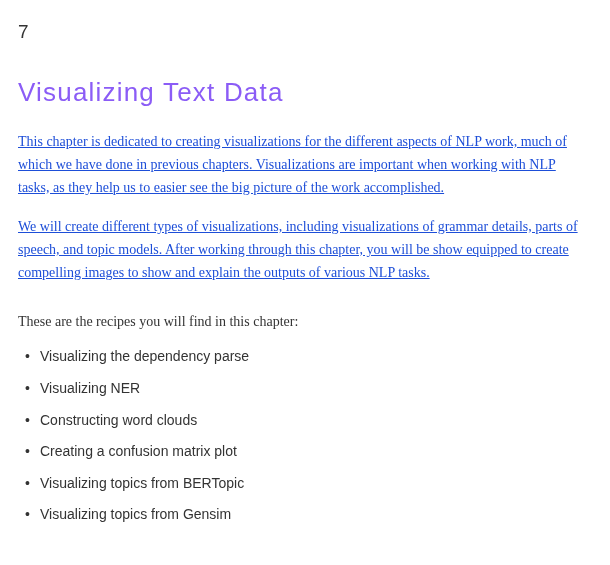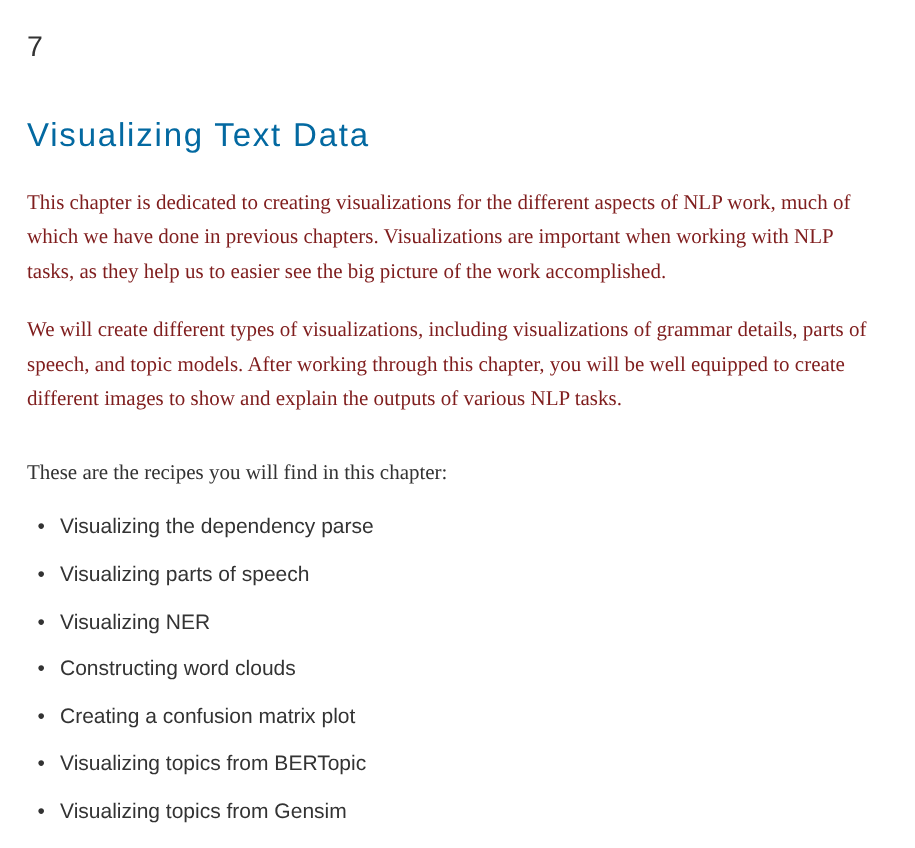--- a/index.html
+++ b/index.html
@@ -17,33 +17,34 @@
       line-height: 1.5;
     }
     .chapter-number {
       font-size: 19px;
       font-family: Arial, Helvetica, sans-serif;
       color: #333;
       margin-bottom: 26px;
       font-weight: 400;
     }
     .chapter-title {
-      font-size: 22px;
+      font-size: 26px;
       font-family: Arial, Helvetica, sans-serif;
-      color: #0369a1;
+      color: #8b5cf6;
       letter-spacing: 1.2px;
       margin-bottom: 18px;
       font-weight: 400;
     }
     .paragraph {
       font-size: 14px;
       font-family: Georgia, 'Times New Roman', serif;
-      color: #7f1d1d;
+      color: #1d4ed8;
       margin-bottom: 16px;
       line-height: 1.65;
+      text-decoration: underline;
     }
     .list-intro {
       font-size: 14px;
       font-family: Georgia, 'Times New Roman', serif;
       color: #333;
       margin-bottom: 14px;
       line-height: 1.6;
       margin-top: 27px;
     }
     ul {
@@ -68,25 +69,24 @@
   </style>
 </head>
 <body>
 
 <div class="chapter-number">7</div>
 
 <h1 class="chapter-title">Visualizing Text Data</h1>
 
 <p class="paragraph">This chapter is dedicated to creating visualizations for the different aspects of NLP work, much of which we have done in previous chapters. Visualizations are important when working with NLP tasks, as they help us to easier see the big picture of the work accomplished.</p>
 
-<p class="paragraph">We will create different types of visualizations, including visualizations of grammar details, parts of speech, and topic models. After working through this chapter, you will be well equipped to create different images to show and explain the outputs of various NLP tasks.</p>
+<p class="paragraph">We will create different types of visualizations, including visualizations of grammar details, parts of speech, and topic models. After working through this chapter, you will be show equipped to create compelling images to show and explain the outputs of various NLP tasks.</p>
 
 <p class="list-intro">These are the recipes you will find in this chapter:</p>
 
 <ul>
   <li>Visualizing the dependency parse</li>
-  <li>Visualizing parts of speech</li>
   <li>Visualizing NER</li>
   <li>Constructing word clouds</li>
   <li>Creating a confusion matrix plot</li>
   <li>Visualizing topics from BERTopic</li>
   <li>Visualizing topics from Gensim</li>
 </ul>
 
 </body></html>

